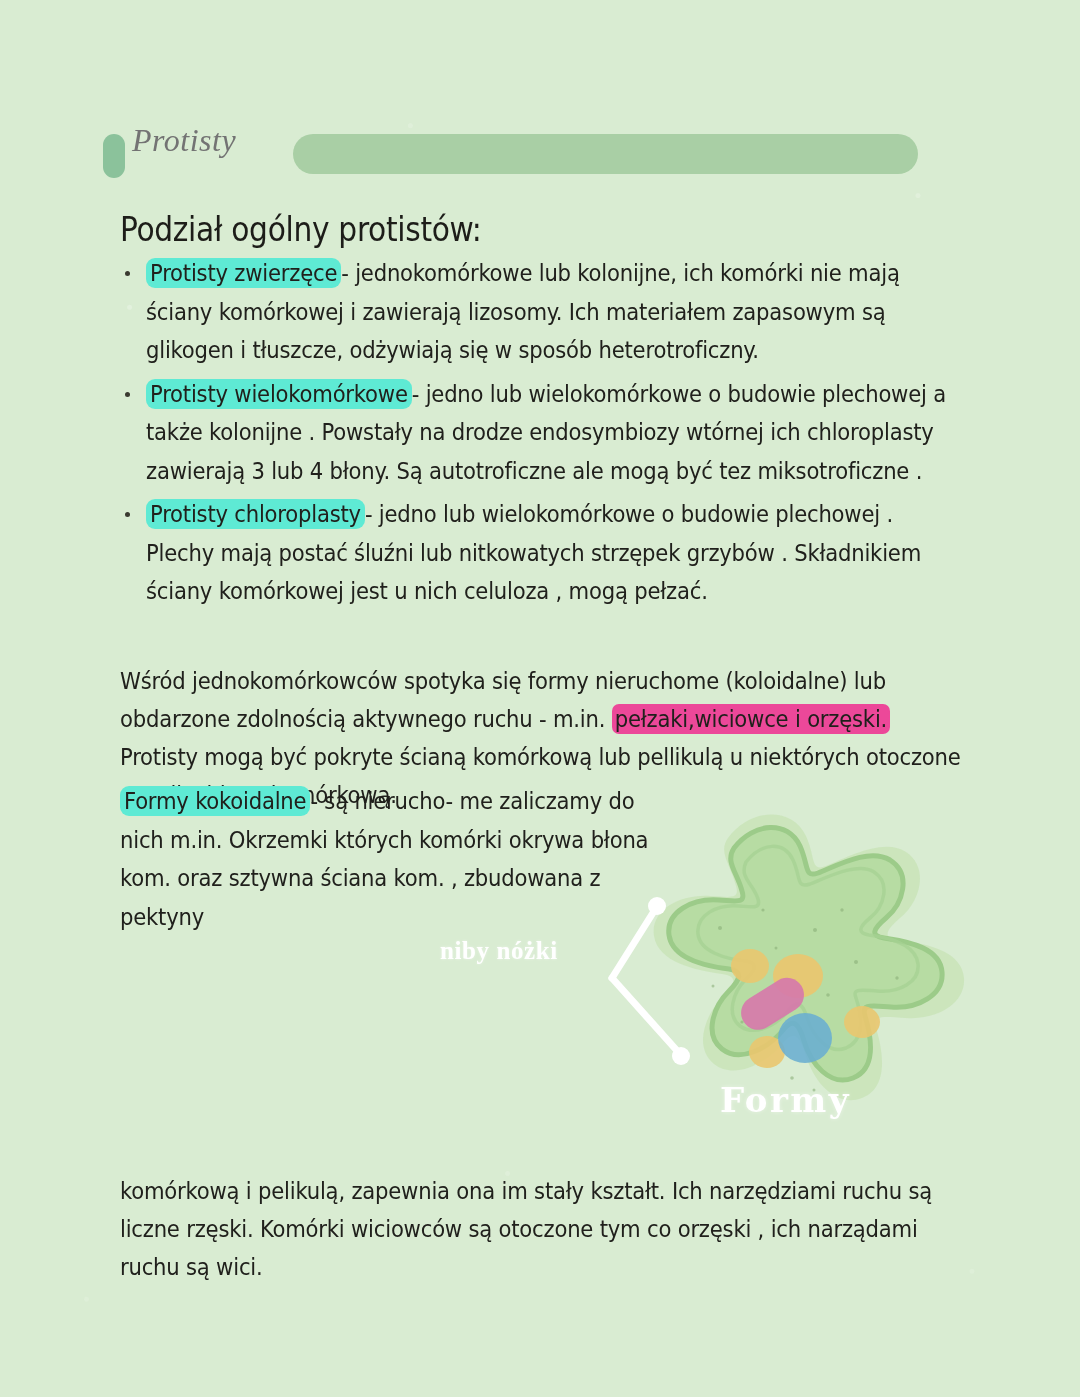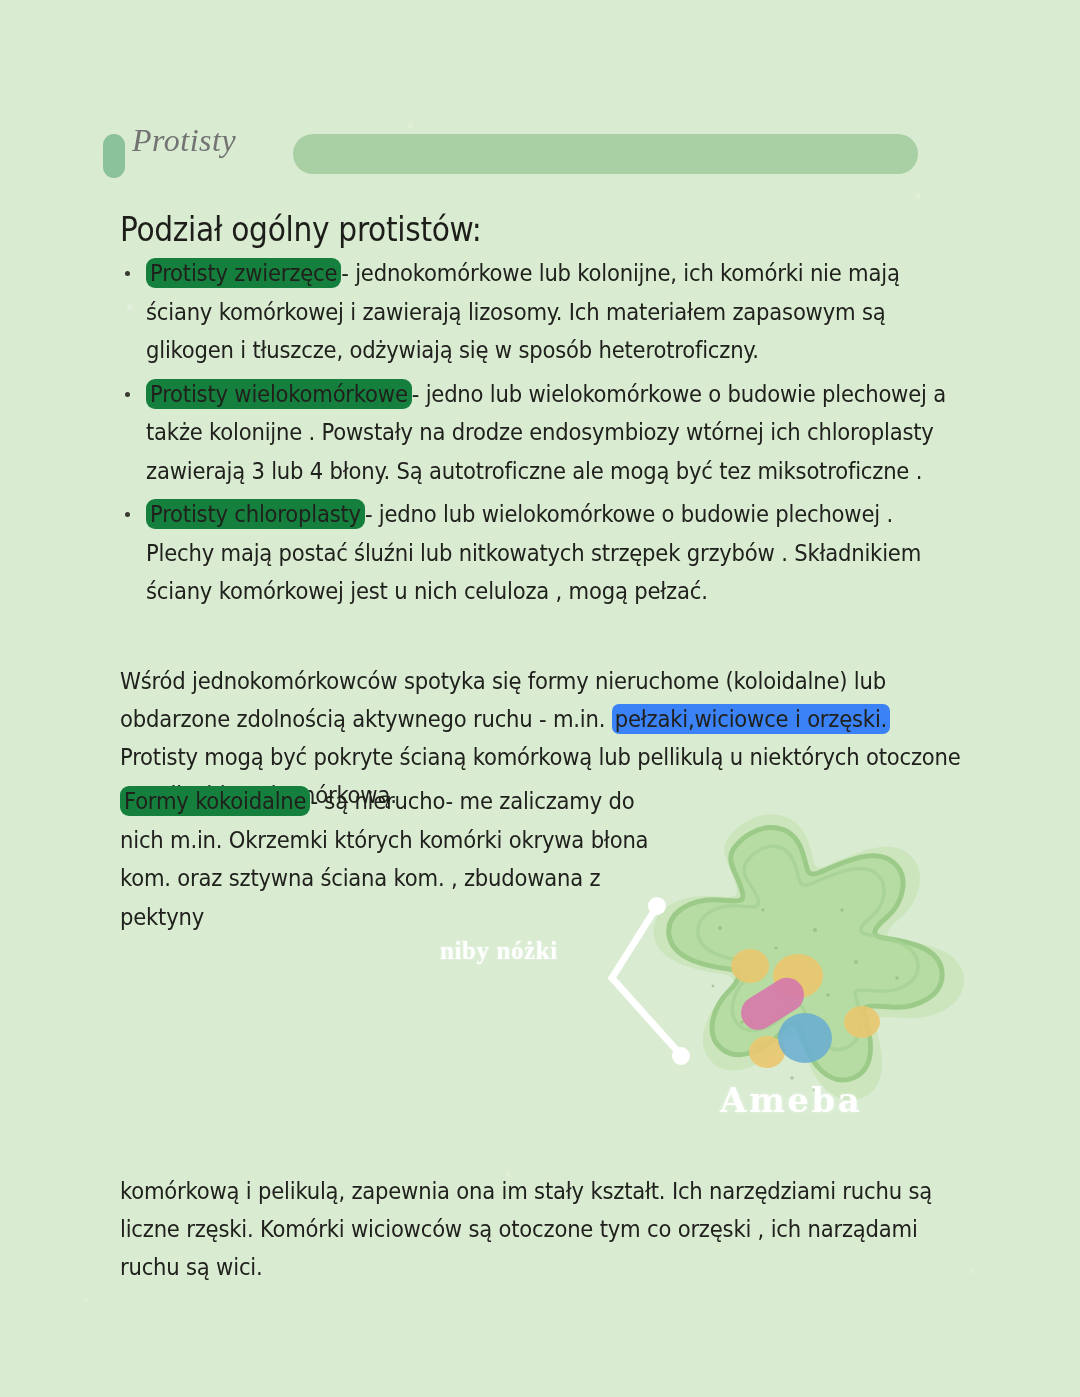--- a/index.html
+++ b/index.html
@@ -110,29 +110,29 @@
     position: absolute;
     left: 7px;
     top: 17px;
     width: 5px;
     height: 5px;
     border-radius: 50%;
     background: #3a3a30;
   }
 
   mark.hl {
-    background: #15803d;
+    background: #5eead4;
     color: #20201c;
     border-radius: 9px;
     padding: 1px 4px;
     box-decoration-break: clone;
     -webkit-box-decoration-break: clone;
   }
   mark.hl-strong {
-    background: #3b82f6;
+    background: #ec4899;
     color: #20201c;
     border-radius: 7px;
     padding: 1px 3px;
     box-decoration-break: clone;
     -webkit-box-decoration-break: clone;
   }
 
   
   .sec2-title {
     left: 120px;
@@ -296,15 +296,15 @@
 
       <g stroke="#ffffff" stroke-width="7" stroke-linecap="round" fill="none">
         <line x1="12" y1="188" x2="56" y2="118"></line>
         <line x1="12" y1="188" x2="80" y2="264"></line>
       </g>
       <circle cx="57" cy="116" r="9" fill="#ffffff"></circle>
       <circle cx="81" cy="266" r="9" fill="#ffffff"></circle>
     </svg>
 
     <div class="ill-label-nozki">niby nóżki</div>
-    <div class="ill-label-ameba">Ameba</div>
+    <div class="ill-label-ameba">Formy</div>
   </div>
 </div>
 
 </body></html>

